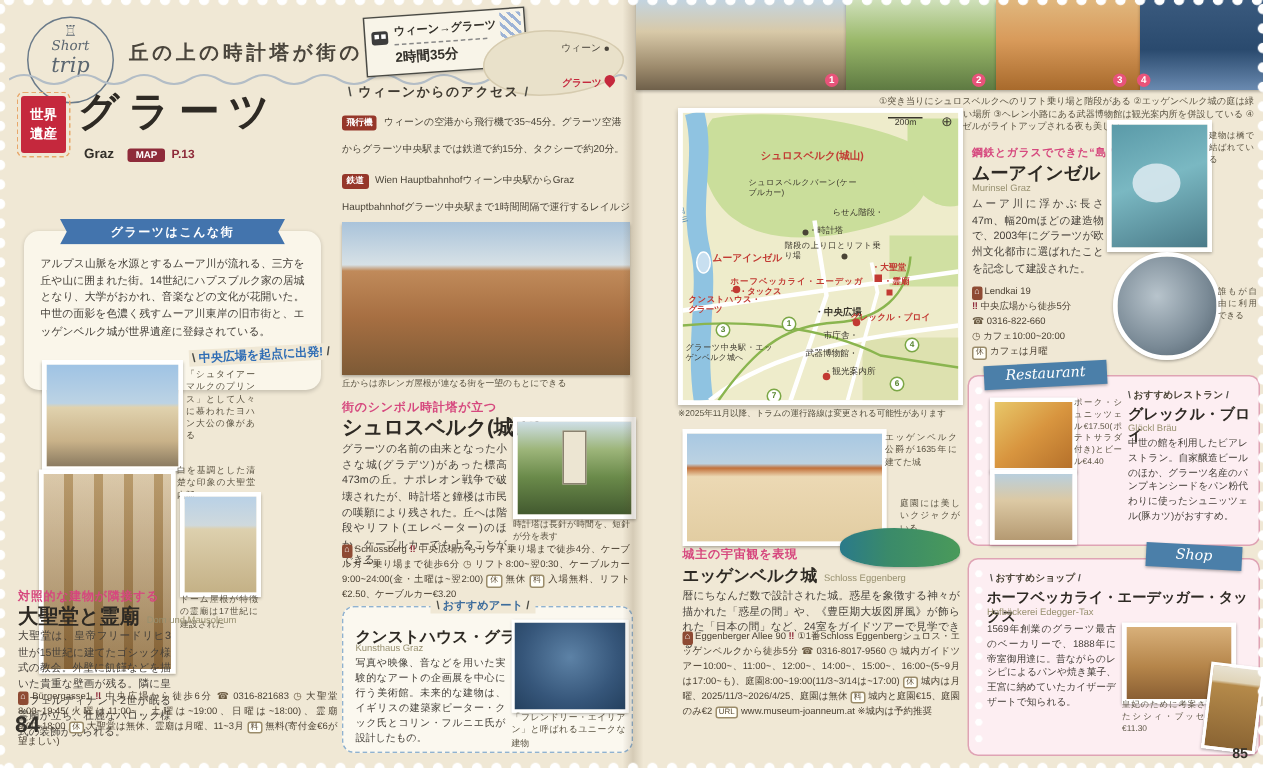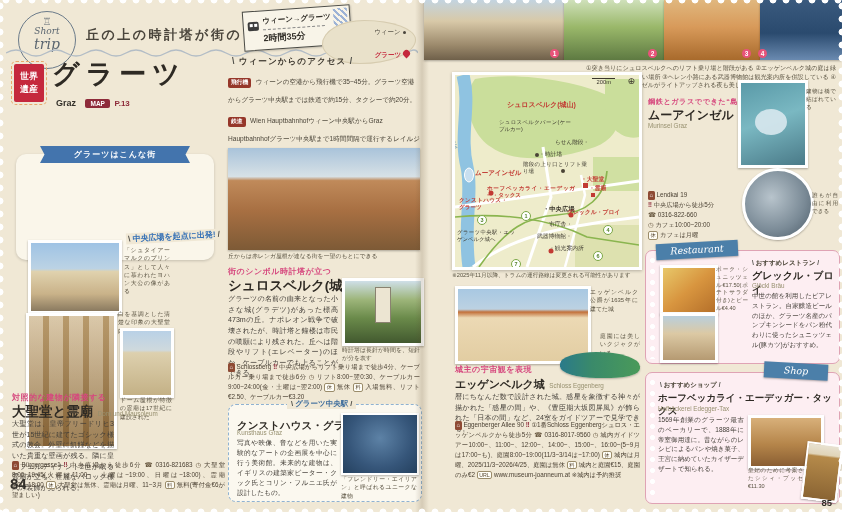--- a/index.html
+++ b/index.html
@@ -87,20 +87,21 @@
   <div class="abs h-title" style="left:52px;top:56px;font-size:27px;letter-spacing:6px;">グラーツ</div>
   <div class="abs" style="left:56px;top:92px;">
     <span style="font-size:9px;font-weight:bold;color:#33302a;">Graz</span>
     <span style="background:#8e2b3a;color:#fff;font-size:6.5px;font-weight:bold;padding:1px 5px;border-radius:2px;margin-left:5px;">MAP</span>
     <span style="font-size:8px;font-weight:bold;color:#8e2b3a;">P.13</span>
   </div>
 
 
   <div class="abs" style="left:16px;top:154px;width:198px;height:106px;background:#faf6ea;border-radius:10px;box-shadow:0 1px 3px rgba(0,0,0,.18);">
     <div class="ribbon-blue abs" style="left:24px;top:-8px;width:150px;height:17px;font-size:8px;line-height:17px;letter-spacing:1px;">グラーツはこんな街</div>
+    <div class="just" style="margin:16px 11px 0 11px;font-size:7.2px;line-height:1.55;color:#45403a;">アルプス山脈を水源とするムーア川が流れる、三方を丘や山に囲まれた街。14世紀にハプスブルク家の居城となり、大学がおかれ、音楽などの文化が花開いた。中世の面影を色濃く残すムーア川東岸の旧市街と、エッゲンベルク城が世界遺産に登録されている。</div>
   </div>
 
   <div class="abs slashed" style="left:232px;top:56px;font-size:8.6px;font-weight:bold;color:#3f3a31;letter-spacing:1px;">ウィーンからのアクセス</div>
   <div class="abs" style="left:228px;top:70px;width:192px;">
     <div style="margin-bottom:3px;">
       <span class="tag-acc">飛行機</span>
       <span class="just" style="font-size:6.6px;line-height:1.5;color:#4b4539;">ウィーンの空港から飛行機で35~45分。グラーツ空港からグラーツ中央駅までは鉄道で約15分、タクシーで約20分。</span>
     </div>
     <div style="margin-bottom:3px;">
       <span class="tag-acc">鉄道</span>
@@ -164,21 +165,21 @@
     <span>中央広場からリフト乗り場まで徒歩4分、ケーブルカー乗り場まで徒歩6分</span>
     <span class="ic ic-clock">◷</span>
     <span>リフト8:00~翌0:30、ケーブルカー9:00~24:00(金・土曜は~翌2:00)</span>
     <span class="kbadge">休</span>
     <span>無休</span>
     <span class="kbadge">料</span>
     <span>入場無料、リフト€2.50、ケーブルカー€3.20</span>
   </div>
 
   <div class="abs" style="left:228px;top:404px;width:192px;height:96px;background:#fbf8ef;border:1px dashed #8fb2d1;border-radius:8px;">
-    <div class="abs slashed" style="left:58px;top:-6px;font-size:7.5px;font-weight:bold;color:#3c6c9c;background:#f0e8d5;padding:0 4px;">グラーツ中央駅</div>
+    <div class="abs slashed" style="left:58px;top:-6px;font-size:7.5px;font-weight:bold;color:#3c6c9c;background:#f0e8d5;padding:0 4px;">おすすめアート</div>
     <div class="abs" style="left:8px;top:10px;">
       <span class="h-title" style="font-size:10.5px;">クンストハウス・グラーツ</span>
     </div>
     <div class="abs h-en" style="left:8px;top:24px;">Kunsthaus Graz</div>
     <div class="abs just" style="left:8px;top:33px;width:100px;font-size:6.7px;line-height:1.5;color:#45403a;">写真や映像、音などを用いた実験的なアートの企画展を中心に行う美術館。未来的な建物は、イギリスの建築家ピーター・クック氏とコリン・フルニエ氏が設計したもの。</div>
     <div class="abs photo" style="left:112px;top:8px;width:74px;height:58px;background:radial-gradient(ellipse at 50% 40%,#5d82a6 0%,#36567a 60%,#24405e 100%);border:2px solid #fff;"></div>
     <div class="abs cap just" style="left:112px;top:70px;width:76px;">「フレンドリー・エイリアン」と呼ばれるユニークな建物</div>
   </div>
 
   <div class="abs" style="left:10px;bottom:20px;font-size:15px;font-weight:bold;color:#33302a;">84</div>
@@ -246,20 +247,21 @@
       <div class="tram-badge" style="left:148px;top:150px;">4</div>
       <div class="tram-badge" style="left:138px;top:176px;">6</div>
       <div class="tram-badge" style="left:56px;top:184px;">7</div>
     </div>
   </div>
   <div class="abs" style="left:452px;top:272px;width:190px;font-size:5.7px;color:#55503f;">※2025年11月以降、トラムの運行路線は変更される可能性があります</div>
 
   <div class="abs h-lead" style="left:648px;top:97px;font-size:7.2px;">鋼鉄とガラスでできた“島”</div>
   <div class="abs h-title" style="left:648px;top:107px;font-size:12px;">ムーアインゼル</div>
   <div class="abs h-en" style="left:648px;top:122px;">Murinsel Graz</div>
+  <div class="abs body-txt just" style="left:648px;top:131px;width:88px;">ムーア川に浮かぶ長さ47m、幅20mほどの建造物で、2003年にグラーツが欧州文化都市に選ばれたことを記念して建設された。</div>
   <div class="abs info" style="left:648px;top:190px;width:90px;">
     <div><span class="ic ic-house">⌂</span>
       <span>Lendkai 19</span></div>
     <div><span class="ic ic-walk">‼</span>
       <span>中央広場から徒歩5分</span></div>
     <div><span class="ic ic-tel">☎</span>
       <span>0316-822-660</span></div>
     <div><span class="ic ic-clock">◷</span>
       <span>カフェ10:00~20:00</span></div>
     <div><span class="kbadge">休</span>

